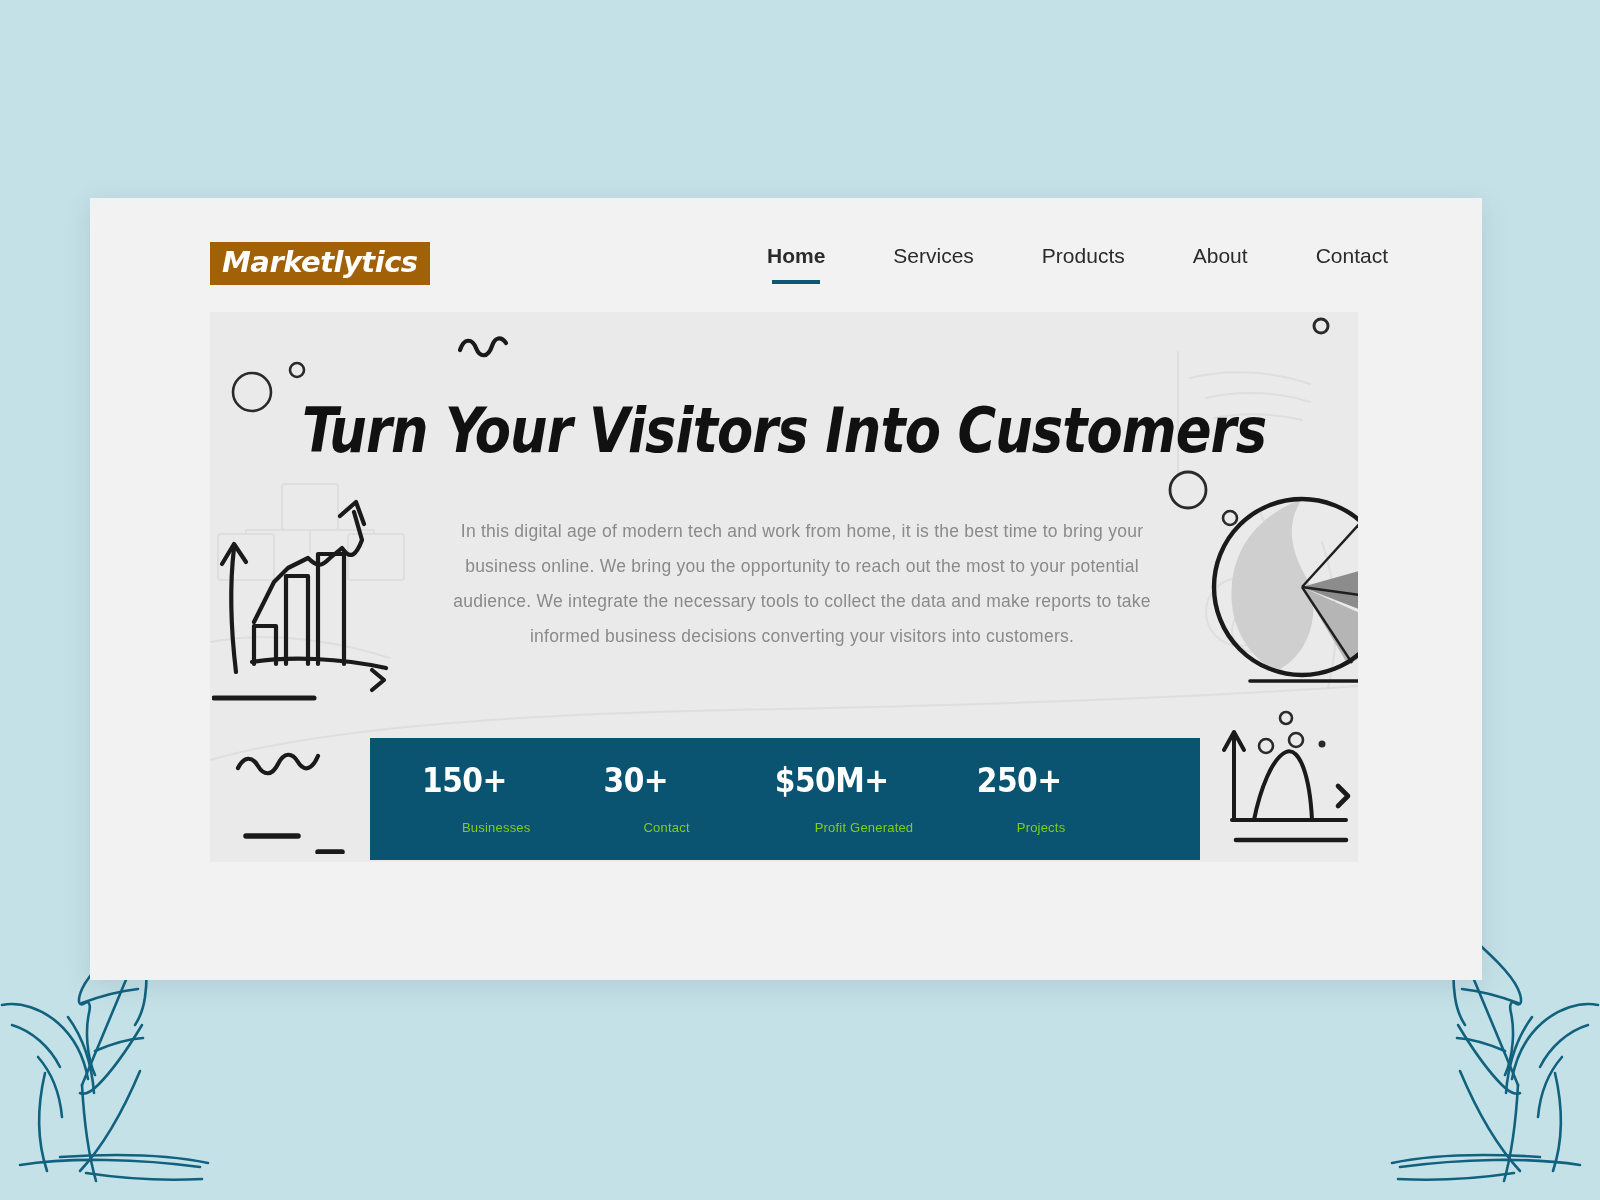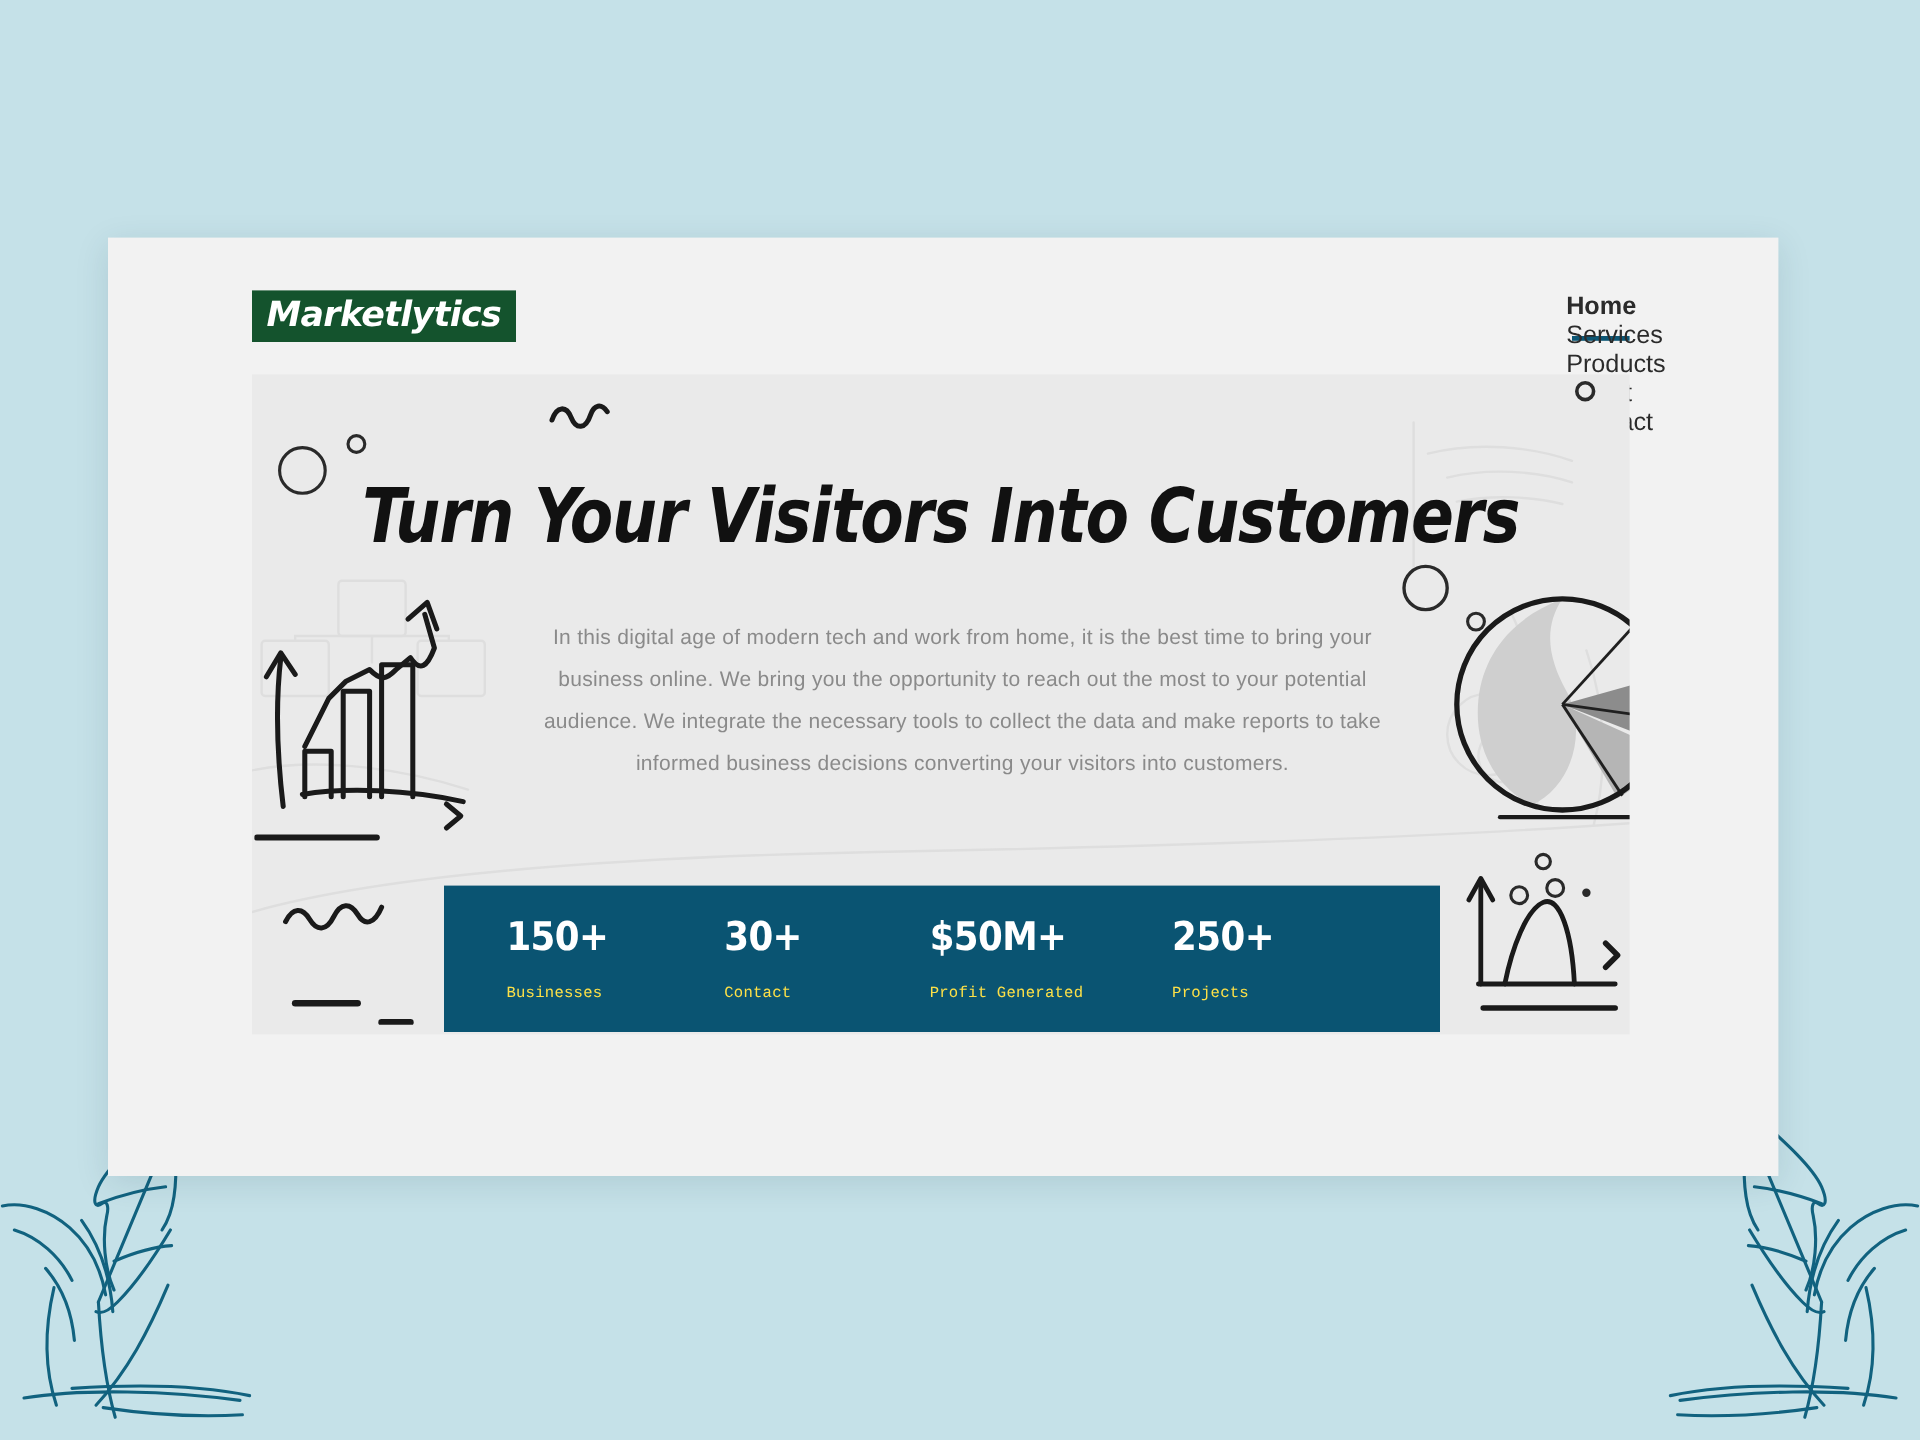--- a/index.html
+++ b/index.html
@@ -24,33 +24,33 @@
     box-shadow:0 6px 26px rgba(20,60,80,.13);
   }
 
   
   .header {
     position:absolute; left:0; top:0;
     width:100%; height:114px;
   }
   .logo {
     position:absolute; left:120px; top:44px;
-    background:#14532d;
+    background:#a16207;
     padding:6px 12px 8px 12px;
     color:#ffffff;
     font-size:29px;
     font-weight:bold;
     font-style:italic;
     letter-spacing:-.5px;
     font-family:"DejaVu Sans", sans-serif;
     line-height:1;
   }
   .nav {
     position:absolute; right:60px; top:46px;
-    display:flex; align-items:flex-start; gap:0;flex-direction:column;
+    display:flex; align-items:flex-start; gap:0;
   }
   .nav-item {
     position:relative;
     font-size:21px;
     color:#2b2b2b;
     padding:0 34px;
     white-space:nowrap;
     cursor:pointer;
   }
   .nav-item.active { font-weight:bold; }
@@ -112,24 +112,25 @@
   .stat-value {
     font-family:"DejaVu Sans Condensed","DejaVu Sans", sans-serif;
     font-size:33px;
     font-weight:bold;
     color:#ffffff;
     line-height:1;
     margin-bottom:23px;
     letter-spacing:-.5px;
   }
   .stat-label {
-    font-family:Liberation Mono, monospace;
+    font-family:Liberation Sans, sans-serif;
     font-size:13px;
-    color:#fde047;
+    color:#84cc16;
     letter-spacing:.2px;
+    margin-left:40px;
   }
 
   
   .deco { position:absolute; pointer-events:none; }
 </style>
 </head>
 <body>
 
 <svg class="plant plant-left" width="260" height="320" viewBox="0 0 260 320" fill="none">
   <g stroke="#11627f" stroke-width="2.6" stroke-linecap="round" stroke-linejoin="round" fill="none">

